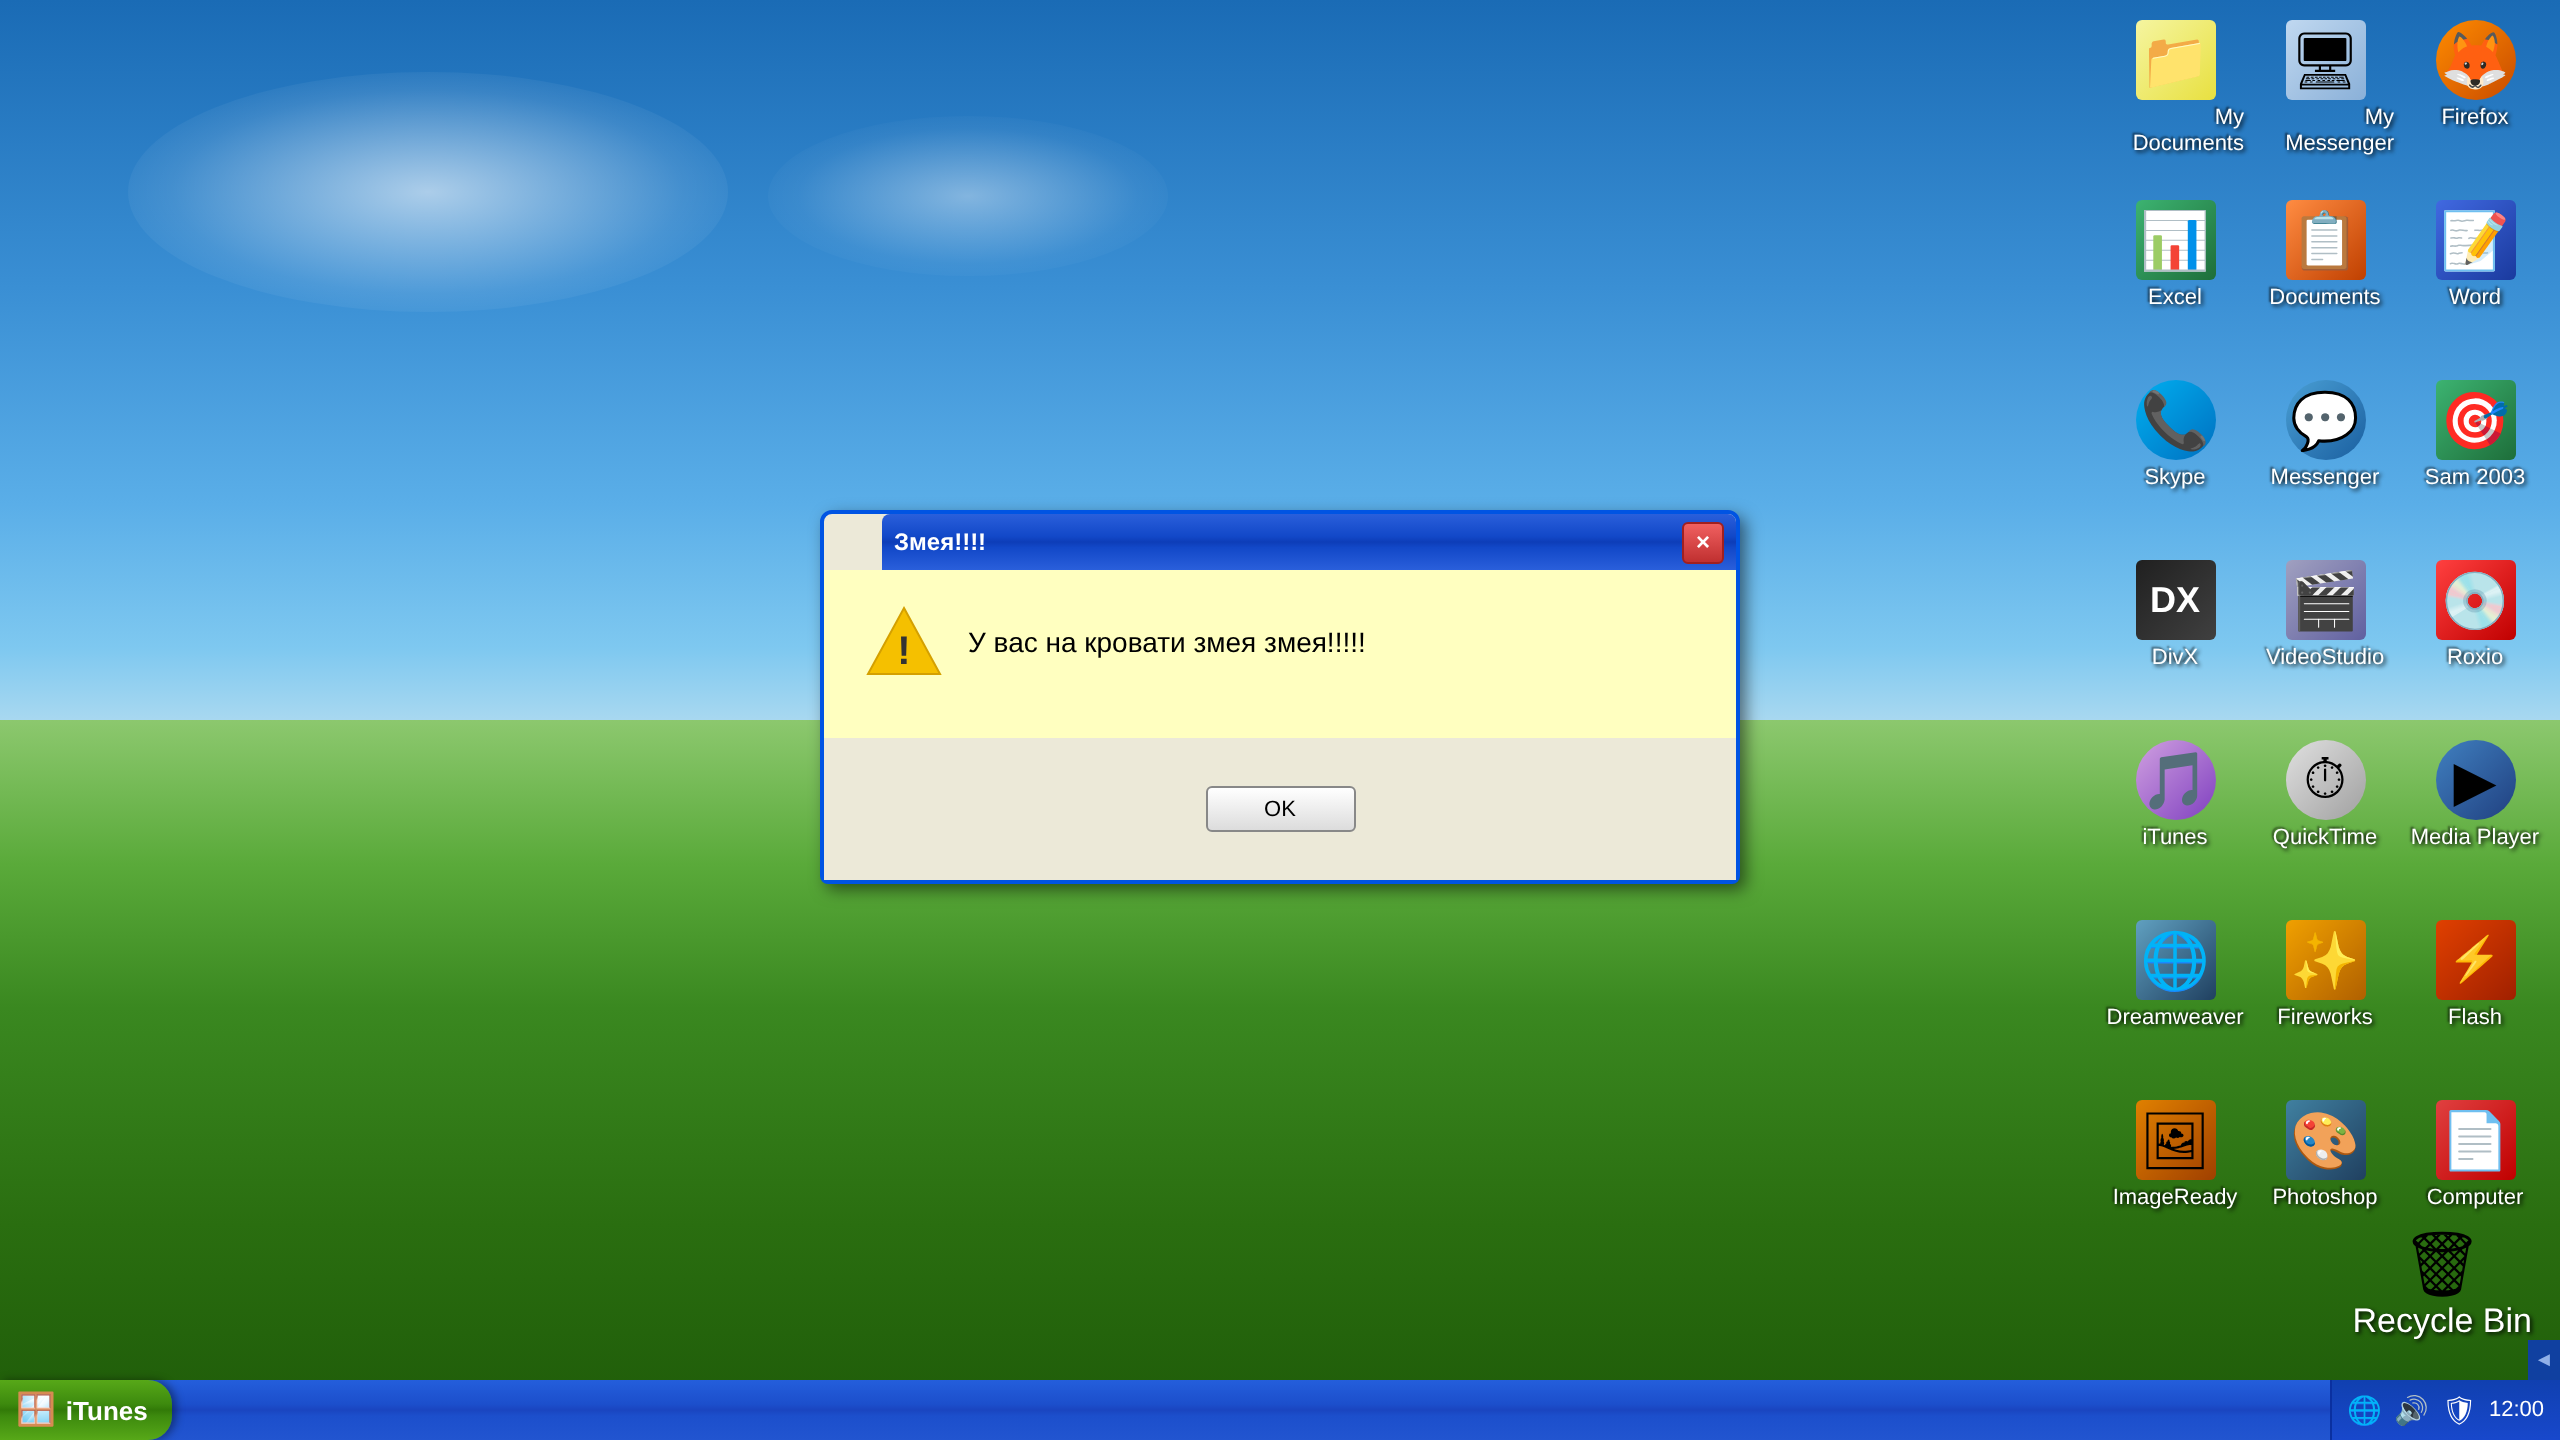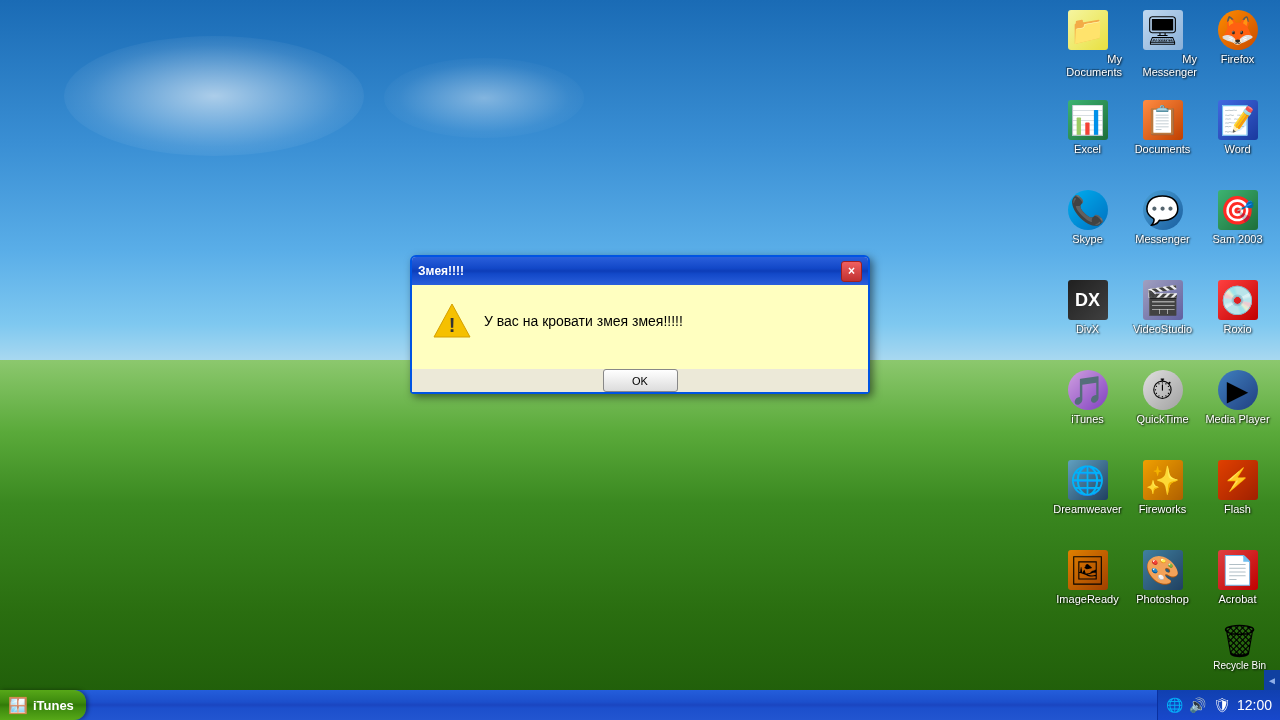--- a/index.html
+++ b/index.html
@@ -175,21 +175,21 @@
     }
 
     .tray-icon {
       font-size: 14px;
       cursor: pointer;
       color: white;
     }
 
     .tray-time {
       color: white;
-      font-size: 14px;
+      font-size: 11px;
       white-space: nowrap;
     }
 
     #dialog {
       width: 460px;
       background: #ece9d8;
       border: 2px solid #0054e3;
       border-radius: 6px 6px 4px 4px;
       box-shadow: 3px 3px 8px rgba(0,0,0,0.5);
       pointer-events: all;
@@ -199,20 +199,21 @@
     }
 
     #dialog-titlebar {
       background: linear-gradient(180deg, #2a5fdb 0%, #1248c8 40%, #0d3db8 50%, #1248c8 60%, #2a5fdb 100%);
       height: 28px;
       border-radius: 4px 4px 0 0;
       display: flex;
       align-items: center;
       padding: 0 6px;
       justify-content: space-between;
+      margin-left: 29px;
     }
 
     #dialog-title {
       color: white;
       font-size: 12px;
       font-weight: bold;
       font-family: 'Tahoma', Arial, sans-serif;
     }
 
     #dialog-close {
@@ -258,21 +259,21 @@
 
     #dialog-message {
       font-size: 14px;
       color: #000;
       font-family: 'Tahoma', Arial, sans-serif;
     }
 
     #dialog-footer {
       display: flex;
       justify-content: center;
-      padding: 0;
+      padding: 24px;
       background: #ece9d8;
     }
 
     #ok-button {
       width: 75px;
       height: 23px;
       background: linear-gradient(180deg, #ffffff 0%, #dcdcdc 100%);
       border: 1px solid #888;
       border-radius: 3px;
       font-size: 11px;
@@ -292,21 +293,21 @@
       cursor: pointer;
       padding: 4px;
       border-radius: 3px;
     }
 
     .recycle-icon {
       font-size: 32px;
     }
 
     .recycle-label {
-      font-size: 10px;
+      font-size: 17px;
       color: white;
       text-shadow: 1px 1px 2px rgba(0,0,0,0.9);
       text-align: left;
     }
 
     
     #bottom-right {
       position: absolute;
       bottom: 30px;
       right: 0;
@@ -411,21 +412,21 @@
     <div class="desktop-icon">
       <div class="icon-img icon-imageready">🖼</div>
       <span class="icon-label">ImageReady</span>
     </div>
     <div class="desktop-icon">
       <div class="icon-img icon-photoshop">🎨</div>
       <span class="icon-label">Photoshop</span>
     </div>
     <div class="desktop-icon">
       <div class="icon-img icon-acrobat">📄</div>
-      <span class="icon-label">Acrobat</span>
+      <span class="icon-label">Computer</span>
     </div>
   </div>
 
   <div id="recycle-bin">
     <span class="recycle-icon">🗑</span>
     <span class="recycle-label">Recycle Bin</span>
   </div>
 
   <div id="bottom-right">
     <span id="bottom-scroll-arrow">◄</span>

